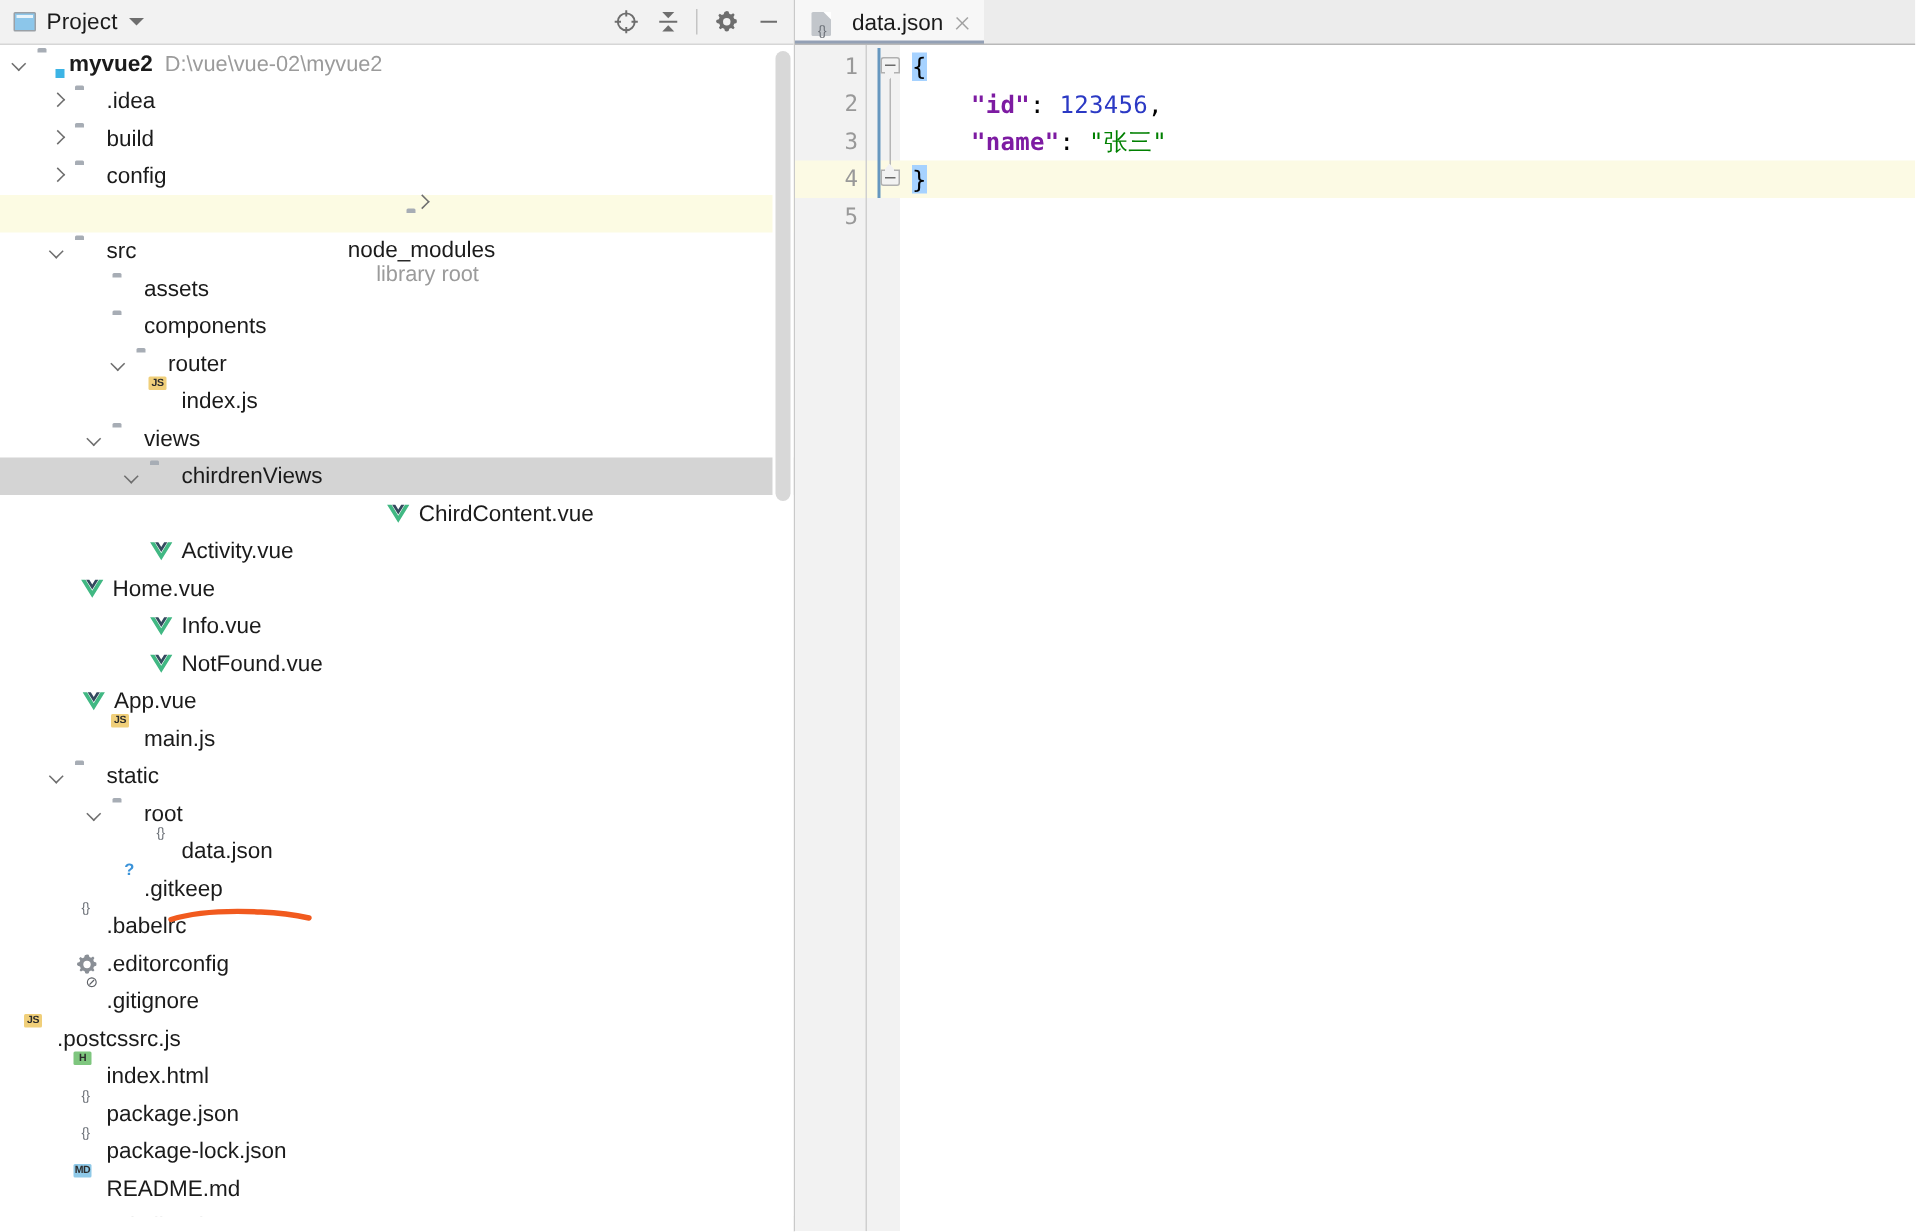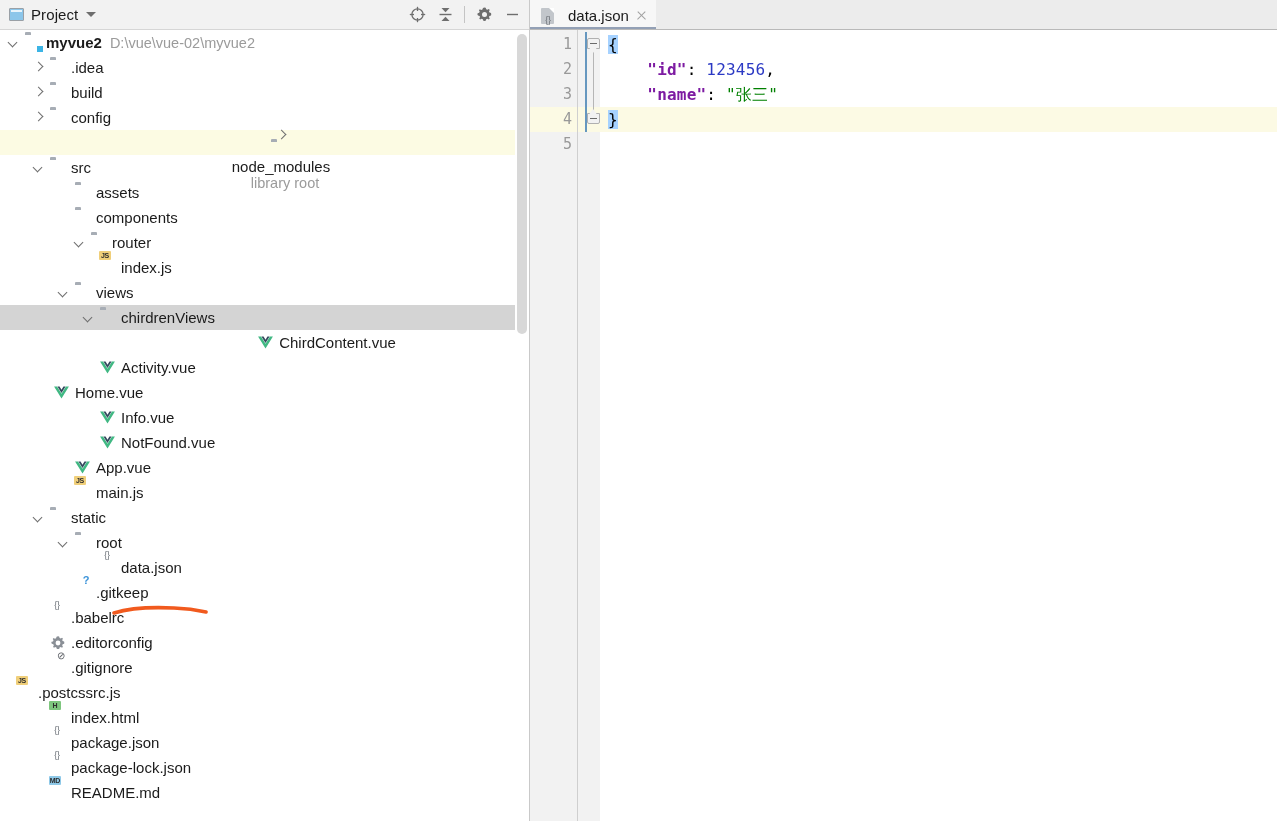--- a/index.html
+++ b/index.html
@@ -584,21 +584,21 @@
           </div>
           <div class="row" style="padding-left: 83px;">
             <span class="twisty"></span>
             <span style="width: 6px; flex: 0 0 auto;"></span>
             <span class="ico"><svg class="ico-vue" width="16" height="14" viewBox="0 0 16 14">
                 <polygon points="0,0.5 8,13.5 16,0.5 12.8,0.5 8,8.4 3.2,0.5" fill="#41b883"></polygon>
                 <polygon points="3.6,0.5 8,7.6 12.4,0.5 10.1,0.5 8,4 5.9,0.5" fill="#34495e"></polygon>
               </svg></span>
             <span class="label">NotFound.vue</span>
           </div>
-          <div class="row" style="padding-left: 58px;">
+          <div class="row" style="padding-left: 38px;">
             <span class="twisty"></span>
             <span style="width: 6px; flex: 0 0 auto;"></span>
             <span class="ico"><svg class="ico-vue" width="16" height="14" viewBox="0 0 16 14">
                 <polygon points="0,0.5 8,13.5 16,0.5 12.8,0.5 8,8.4 3.2,0.5" fill="#41b883"></polygon>
                 <polygon points="3.6,0.5 8,7.6 12.4,0.5 10.1,0.5 8,4 5.9,0.5" fill="#34495e"></polygon>
               </svg></span>
             <span class="label">App.vue</span>
           </div>
           <div class="row" style="padding-left: 58px;">
             <span class="twisty"></span>

